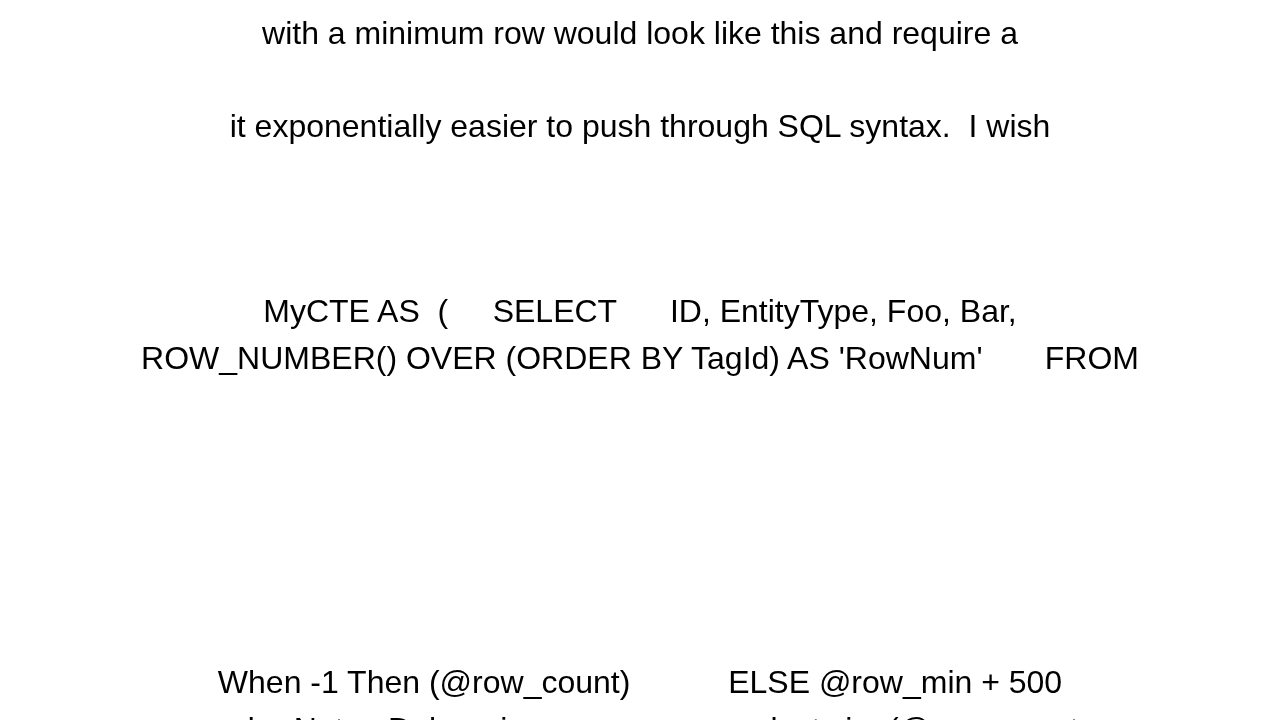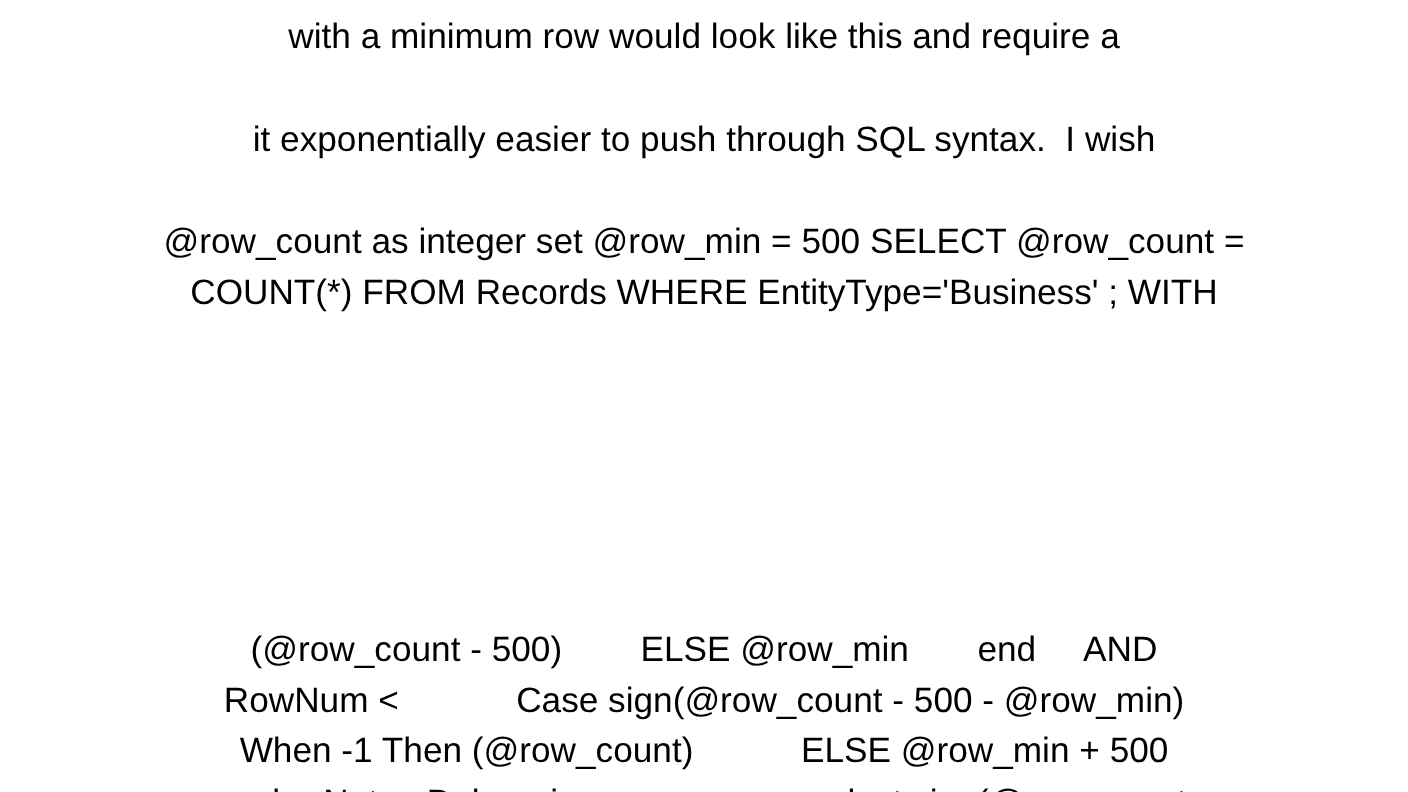--- a/index.html
+++ b/index.html
@@ -34,26 +34,26 @@
   </style>
 </head>
 <body>
 
 <div class="content-area">
   <div class="text-block">
     <span>with a minimum row would look like this and require a</span><br>
     <br>
     <span>it exponentially easier to push through SQL syntax.&nbsp; I wish</span><br>
     <br>
-    <span>@row_count as integer set @row_min = 500 SELECT @row_count =</span><br>
-    <span>COUNT(*) FROM Records WHERE EntityType='Business' ; WITH</span><br>
+    <br>
+    <br>
+    <span>MyCTE AS &nbsp;( &nbsp;&nbsp;&nbsp; SELECT &nbsp;&nbsp;&nbsp;&nbsp; ID, EntityType, Foo, Bar,</span><br>
+    <span>ROW_NUMBER() OVER (ORDER BY TagId) AS 'RowNum' &nbsp;&nbsp;&nbsp;&nbsp;&nbsp; FROM</span><br>
     <br>
     <br>
     <br>
     <br>
     <br>
     <br>
-    <span>(@row_count - 500) &nbsp;&nbsp;&nbsp;&nbsp;&nbsp;&nbsp; ELSE @row_min &nbsp;&nbsp;&nbsp;&nbsp;&nbsp; end &nbsp;&nbsp;&nbsp; AND</span><br>
-    <span>RowNum &lt; &nbsp;&nbsp;&nbsp;&nbsp;&nbsp;&nbsp;&nbsp;&nbsp;&nbsp;&nbsp; Case sign(@row_count - 500 - @row_min)</span><br>
     <span>When -1 Then (@row_count) &nbsp;&nbsp;&nbsp;&nbsp;&nbsp;&nbsp;&nbsp;&nbsp;&nbsp; ELSE @row_min + 500</span><br>
     <span>end &nbsp;--Note : Debugging purposes. &nbsp;&nbsp;&nbsp; select sign(@row_count</span>
   </div>
 </div>
 
 </body></html>

